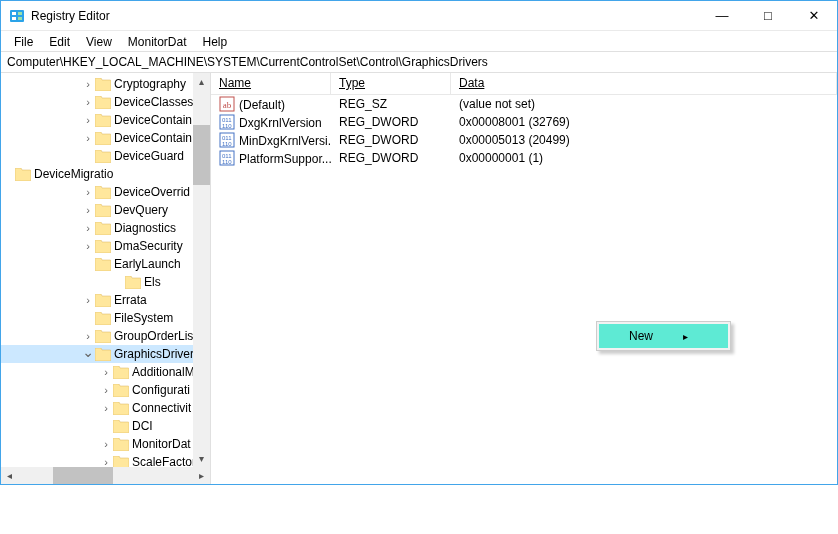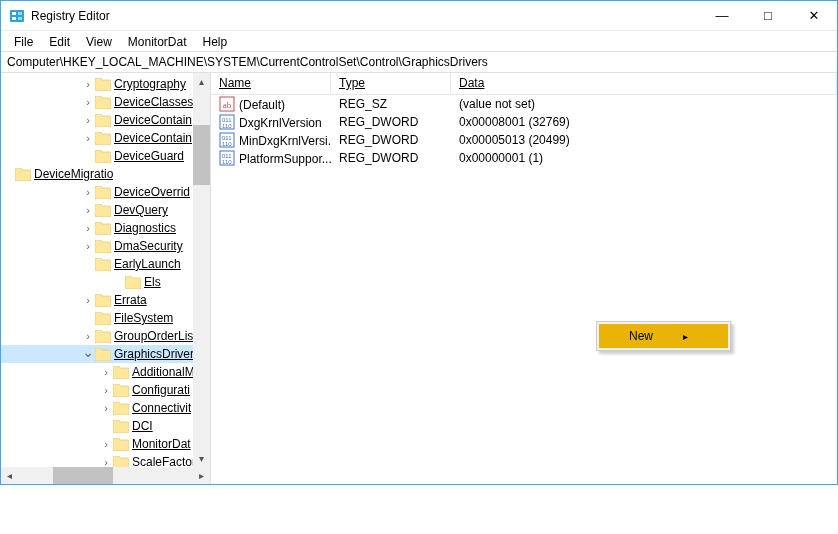--- a/index.html
+++ b/index.html
@@ -16,38 +16,38 @@
   .content { flex: 1; display: flex; min-height: 0; }
   .tree-pane { width: 210px; border-right: 1px solid #e0e0e0; display: flex; flex-direction: column; position: relative; }
   .tree-scroll { flex: 1; overflow: hidden; }
   .tree { padding: 2px 0 2px 0; }
   .tree-row { display: flex; align-items: center; height: 18px; padding-right: 4px; white-space: nowrap; cursor: default; }
   .tree-row.selected { background: #cce8ff; }
   .expander { width: 14px; text-align: center; color: #666; font-size: 11px; display:inline-flex;align-items:center;justify-content:center; flex-shrink:0;}
   .expander.empty { visibility: hidden; }
   .folder-icon { width: 16px; height: 13px; margin-right: 3px; flex-shrink:0; display:inline-block;}
   .folder-icon svg { width:16px; height:13px; display:block;}
-  .tree-label { overflow: hidden; text-overflow: clip; text-decoration: underline; }
+  .tree-label { overflow: hidden; text-overflow: clip; }
   .tree-vscroll { position:absolute; right:0; top:0; bottom:17px; width:17px; background:#f0f0f0; display:flex;flex-direction:column;}
   .tree-hscroll { position:absolute; left:0; right:0; bottom:0; height:17px; background:#f0f0f0; display:flex;}
   .sbtn { width:17px;height:17px;display:flex;align-items:center;justify-content:center;color:#555;font-size:10px;}
   .vtrack{flex:1;position:relative;}
   .vthumb{position:absolute;left:0;right:0;top:35px;height:60px;background:#c2c2c2;}
   .htrack{flex:1;position:relative;}
   .hthumb{position:absolute;top:0;bottom:0;left:35px;width:60px;background:#c2c2c2;}
   .list-pane { flex: 1; display: flex; flex-direction: column; position: relative;}
   .list-header { display: flex; height: 22px; border-bottom: 1px solid #e8e8e8; text-decoration: underline; }
   .list-header .col { padding: 3px 8px; border-right: 1px solid #e8e8e8; font-size: 12px; }
   .list-body { flex: 1; position: relative; }
   .list-row { display: flex; height: 18px; align-items: center; cursor: default; }
   .list-row .cell { padding: 0 8px; overflow: hidden; white-space: nowrap; text-overflow: ellipsis; display:flex;align-items:flex-end;}
   .val-icon { width:16px;height:16px;margin-right:4px;flex-shrink:0;display:inline-flex;align-items:center;justify-content:center;}
   .ctxmenu { position: absolute; background: #f2f2f2; border: 1px solid #ccc; box-shadow: 3px 3px 3px rgba(0,0,0,0.2); padding: 2px; }
   .ctxitem { padding: 5px 40px 5px 30px; cursor: default; display:flex;align-items:center;justify-content:space-between;min-width:110px;}
-  .ctxitem.highlighted { background: #eab308; }
+  .ctxitem.highlighted { background: #5eead4; }
   .ctxitem .arrow { margin-left: 30px; font-size: 10px;}
   .submenu { position: absolute; background: #f2f2f2; border: 1px solid #ccc; box-shadow: 3px 3px 3px rgba(0,0,0,0.2); padding: 2px; }
   .subitem { padding: 5px 20px 5px 30px; cursor: default; min-width:160px; white-space:nowrap;}
   .subdivider { height:1px; background:#d0d0d0; margin: 3px 1px; }
   .col-name{width:120px;} .col-type{width:120px;} .col-data{flex:1;}
 </style>
 </head>
 <body>
 
 <div class="window">

